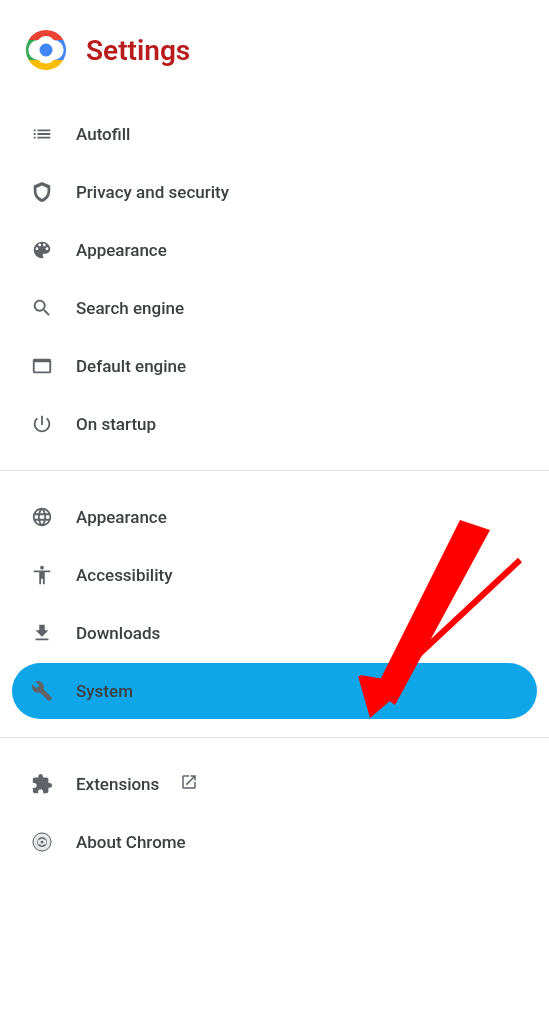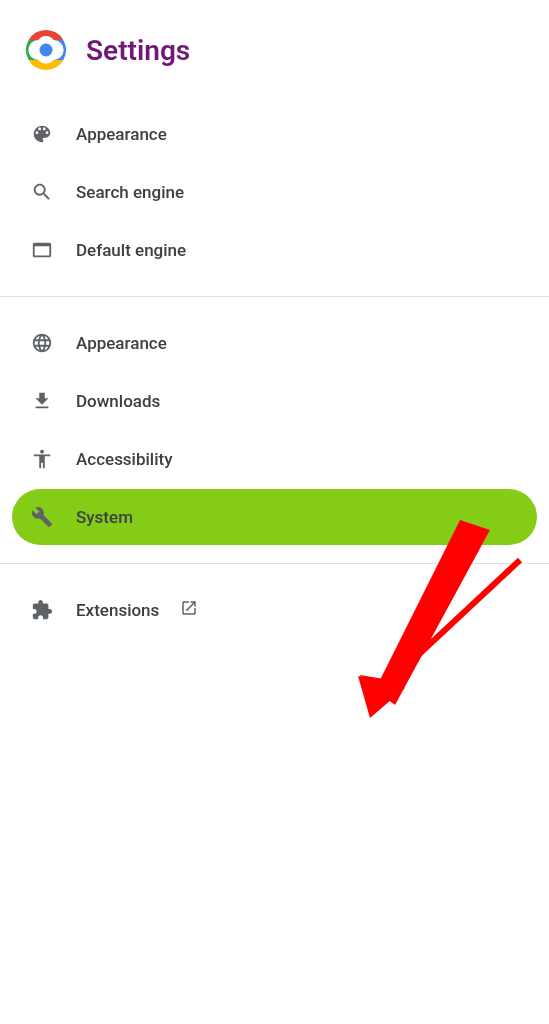--- a/index.html
+++ b/index.html
@@ -25,21 +25,21 @@
     .chrome-logo {
       width: 44px;
       height: 44px;
       margin-right: 18px;
       flex-shrink: 0;
     }
 
     .header-title {
       font-size: 28px;
       font-weight: 600;
-      color: #701a75;
+      color: #b91c1c;
     }
 
     .divider {
       height: 1px;
       background: #e0e0e0;
       margin: 4px 0;
     }
 
     .nav-list {
       list-style: none;
@@ -52,21 +52,21 @@
       padding: 0 16px;
       height: 56px;
       cursor: pointer;
       border-radius: 28px;
       margin: 2px 12px;
       transition: background 0.1s;
       position: relative;
     }
 
     .nav-item.active {
-      background: #84cc16;
+      background: #0ea5e9;
     }
 
     .nav-icon {
       width: 28px;
       height: 28px;
       display: flex;
       align-items: center;
       justify-content: center;
       margin-right: 20px;
       flex-shrink: 0;
@@ -119,21 +119,37 @@
 
       <circle cx="22" cy="22" r="6.5" fill="#4285F4"></circle>
     </svg>
     <span class="header-title">Settings</span>
   </div>
 
   <div class="section-group">
     <ul class="nav-list">
 
 
-
+      <li class="nav-item">
+        <span class="nav-icon">
+          <svg width="22" height="22" viewBox="0 0 24 24" fill="#5f6368">
+              <path d="M3 13h2v-2H3v2zm0 4h2v-2H3v2zm0-8h2V7H3v2zm4 4h14v-2H7v2zm0 4h14v-2H7v2zM7 7v2h14V7H7z"></path>
+            </svg>
+        </span>
+        <span class="nav-label">Autofill</span>
+      </li>
+
+      <li class="nav-item">
+        <span class="nav-icon">
+          <svg width="22" height="22" viewBox="0 0 24 24" fill="#5f6368">
+              <path d="M12 1L3 5v6c0 5.55 3.84 10.74 9 12 5.16-1.26 9-6.45 9-12V5l-9-4zm0 4l6 2.67V11c0 3.74-2.55 7.27-6 8.37C8.55 18.27 6 14.74 6 11V7.67L12 5z"></path>
+            </svg>
+        </span>
+        <span class="nav-label">Privacy and security</span>
+      </li>
 
       <li class="nav-item">
         <span class="nav-icon">
           <svg width="22" height="22" viewBox="0 0 24 24" fill="#5f6368">
               <path d="M12 3c-4.97 0-9 4.03-9 9s4.03 9 9 9c.83 0 1.5-.67 1.5-1.5 0-.39-.15-.74-.39-1.01-.23-.26-.38-.61-.38-.99 0-.83.67-1.5 1.5-1.5H16c2.76 0 5-2.24 5-5 0-4.42-4.03-8-9-8zm-5.5 9c-.83 0-1.5-.67-1.5-1.5S5.67 9 6.5 9 8 9.67 8 10.5 7.33 12 6.5 12zm3-4C8.67 8 8 7.33 8 6.5S8.67 5 9.5 5s1.5.67 1.5 1.5S10.33 8 9.5 8zm5 0c-.83 0-1.5-.67-1.5-1.5S13.67 5 14.5 5s1.5.67 1.5 1.5S15.33 8 14.5 8zm3 4c-.83 0-1.5-.67-1.5-1.5S16.67 9 17.5 9s1.5.67 1.5 1.5-.67 1.5-1.5 1.5z"></path>
             </svg>
         </span>
         <span class="nav-label">Appearance</span>
       </li>
 
@@ -148,20 +164,28 @@
 
       <li class="nav-item">
         <span class="nav-icon">
           <svg width="22" height="22" viewBox="0 0 24 24" fill="#5f6368">
               <path d="M20 4H4c-1.1 0-2 .9-2 2v12c0 1.1.9 2 2 2h16c1.1 0 2-.9 2-2V6c0-1.1-.9-2-2-2zm0 14H4V8h16v10z"></path>
             </svg>
         </span>
         <span class="nav-label">Default engine</span>
       </li>
 
+      <li class="nav-item">
+        <span class="nav-icon">
+          <svg width="22" height="22" viewBox="0 0 24 24" fill="#5f6368">
+              <path d="M13 3h-2v10h2V3zm4.83 2.17l-1.42 1.42C17.99 7.86 19 9.81 19 12c0 3.87-3.13 7-7 7s-7-3.13-7-7c0-2.19 1.01-4.14 2.58-5.42L6.17 5.17C4.23 6.82 3 9.26 3 12c0 4.97 4.03 9 9 9s9-4.03 9-9c0-2.74-1.23-5.18-3.17-6.83z"></path>
+            </svg>
+        </span>
+        <span class="nav-label">On startup</span>
+      </li>
 
     </ul>
   </div>
 
   <div class="divider"></div>
 
   <div class="section-group">
     <ul class="nav-list">
 
       <li class="nav-item">
@@ -169,33 +193,33 @@
           <svg width="22" height="22" viewBox="0 0 24 24" fill="#5f6368">
               <path d="M11.99 2C6.47 2 2 6.48 2 12s4.47 10 9.99 10C17.52 22 22 17.52 22 12S17.52 2 11.99 2zm6.93 6h-2.95c-.32-1.25-.78-2.45-1.38-3.56 1.84.63 3.37 1.91 4.33 3.56zM12 4.04c.83 1.2 1.48 2.53 1.91 3.96h-3.82c.43-1.43 1.08-2.76 1.91-3.96zM4.26 14C4.1 13.36 4 12.69 4 12s.1-1.36.26-2h3.38c-.08.66-.14 1.32-.14 2 0 .68.06 1.34.14 2H4.26zm.82 2h2.95c.32 1.25.78 2.45 1.38 3.56-1.84-.63-3.37-1.9-4.33-3.56zm2.95-8H5.08c.96-1.66 2.49-2.93 4.33-3.56C8.81 5.55 8.35 6.75 8.03 8zM12 19.96c-.83-1.2-1.48-2.53-1.91-3.96h3.82c-.43 1.43-1.08 2.76-1.91 3.96zM14.34 14H9.66c-.09-.66-.16-1.32-.16-2 0-.68.07-1.35.16-2h4.68c.09.65.16 1.32.16 2 0 .68-.07 1.34-.16 2zm.25 5.56c.6-1.11 1.06-2.31 1.38-3.56h2.95c-.96 1.65-2.49 2.93-4.33 3.56zM16.36 14c.08-.66.14-1.32.14-2 0-.68-.06-1.34-.14-2h3.38c.16.64.26 1.31.26 2s-.1 1.36-.26 2h-3.38z"></path>
             </svg>
         </span>
         <span class="nav-label">Appearance</span>
       </li>
 
       <li class="nav-item">
         <span class="nav-icon">
           <svg width="22" height="22" viewBox="0 0 24 24" fill="#5f6368">
+              <path d="M12 2c1.1 0 2 .9 2 2s-.9 2-2 2-2-.9-2-2 .9-2 2-2zm9 7h-6v13h-2v-6h-2v6H9V9H3V7h18v2z"></path>
+            </svg>
+        </span>
+        <span class="nav-label">Accessibility</span>
+      </li>
+
+      <li class="nav-item">
+        <span class="nav-icon">
+          <svg width="22" height="22" viewBox="0 0 24 24" fill="#5f6368">
               <path d="M19 9h-4V3H9v6H5l7 7 7-7zM5 18v2h14v-2H5z"></path>
             </svg>
         </span>
         <span class="nav-label">Downloads</span>
-      </li>
-
-      <li class="nav-item">
-        <span class="nav-icon">
-          <svg width="22" height="22" viewBox="0 0 24 24" fill="#5f6368">
-              <path d="M12 2c1.1 0 2 .9 2 2s-.9 2-2 2-2-.9-2-2 .9-2 2-2zm9 7h-6v13h-2v-6h-2v6H9V9H3V7h18v2z"></path>
-            </svg>
-        </span>
-        <span class="nav-label">Accessibility</span>
       </li>
 
       <li class="nav-item active">
         <span class="nav-icon">
           <svg width="22" height="22" viewBox="0 0 24 24" fill="#5f6368">
               <path d="M22.7 19l-9.1-9.1c.9-2.3.4-5-1.5-6.9-2-2-5-2.4-7.4-1.3L9 6 6 9 1.6 4.7C.4 7.1.9 10.1 2.9 12.1c1.9 1.9 4.6 2.4 6.9 1.5l9.1 9.1c.4.4 1 .4 1.4 0l2.3-2.3c.5-.4.5-1.1.1-1.4z"></path>
             </svg>
         </span>
         <span class="nav-label">System</span>
       </li>
@@ -218,20 +242,36 @@
         <div class="nav-item-external">
           <span class="nav-label">Extensions</span>
           <span class="external-icon">
             <svg width="18" height="18" viewBox="0 0 24 24" fill="#5f6368">
                 <path d="M19 19H5V5h7V3H5c-1.11 0-2 .9-2 2v14c0 1.1.89 2 2 2h14c1.1 0 2-.9 2-2v-7h-2v7zM14 3v2h3.59l-9.83 9.83 1.41 1.41L19 6.41V10h2V3h-7z"></path>
               </svg>
           </span>
         </div>
       </li>
 
+      <li class="nav-item">
+        <span class="nav-icon">
+          <svg width="22" height="22" viewBox="0 0 44 44" xmlns="http://www.w3.org/2000/svg">
+            <circle cx="22" cy="22" r="20" fill="#5f6368" opacity="0.15"></circle>
+            <circle cx="22" cy="22" r="18" fill="none" stroke="#5f6368" stroke-width="2"></circle>
+            <path d="M22 12 A10 10 0 0 1 30.66 17 L25.83 17 A5 5 0 0 0 22 15 Z" fill="#5f6368"></path>
+            <path d="M30.66 17 A10 10 0 0 1 30.66 27 L25.83 27 A5 5 0 0 0 25.83 17 Z" fill="#5f6368"></path>
+            <path d="M30.66 27 A10 10 0 0 1 13.34 27 L18.17 27 A5 5 0 0 0 25.83 27 Z" fill="#5f6368"></path>
+            <path d="M13.34 27 A10 10 0 0 1 13.34 17 L18.17 17 A5 5 0 0 0 18.17 27 Z" fill="#5f6368"></path>
+            <path d="M13.34 17 A10 10 0 0 1 22 12 L22 15 A5 5 0 0 0 18.17 17 Z" fill="#5f6368"></path>
+            <circle cx="22" cy="22" r="4" fill="#fff"></circle>
+            <circle cx="22" cy="22" r="3" fill="#5f6368"></circle>
+          </svg>
+        </span>
+        <span class="nav-label">About Chrome</span>
+      </li>
 
     </ul>
   </div>
 
 </div>
 
 <svg style="position:fixed;top:0;left:0;width:549px;height:1024px;pointer-events:none;" viewBox="0 0 549 1024" xmlns="http://www.w3.org/2000/svg">
 
   <g>
     <line x1="520" y1="560" x2="370" y2="700" stroke="red" stroke-width="6"></line>

